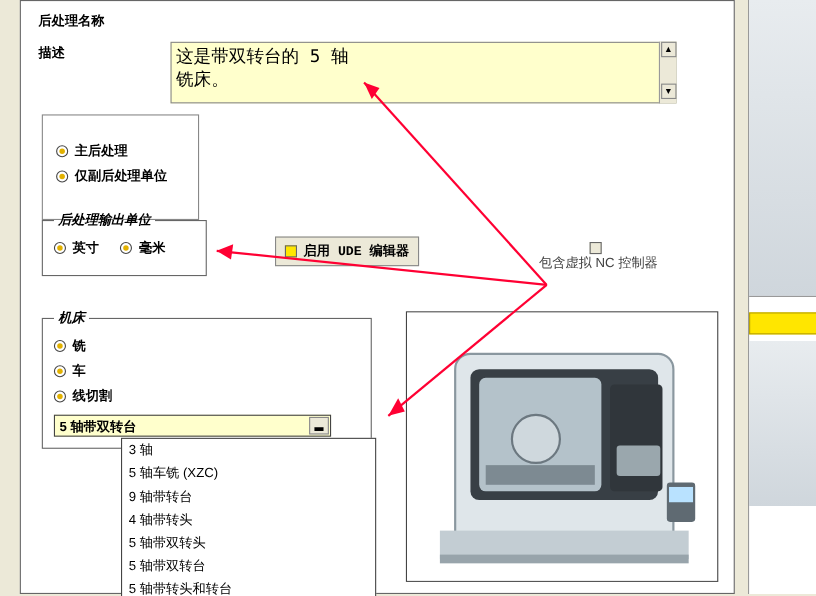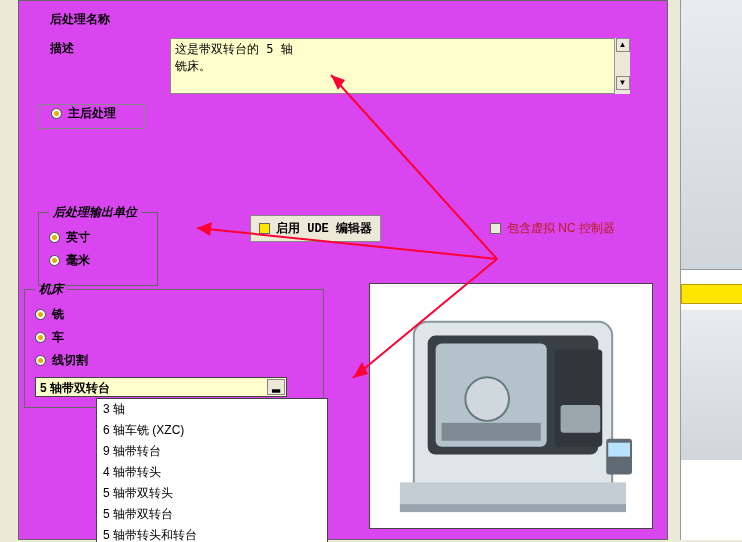--- a/index.html
+++ b/index.html
@@ -12,23 +12,23 @@
     height: 542px;
     position: relative;
     overflow: hidden;
   }
   .main-panel {
     position: absolute;
     left: 18px;
     top: 0;
     width: 650px;
     height: 540px;
-    background: #d946ef;
+    background: #ffffff;
     border: 1px solid #666;
-    padding: 8px 31px;
+    padding: 8px 16px;
   }
   .right-strip {
     position: absolute;
     left: 680px;
     top: 0;
     width: 62px;
     height: 540px;
     background: #fff;
     border-left: 1px solid #999;
   }
@@ -68,21 +68,21 @@
     height: 16px;
     width: 180px;
   }
   .desc-box {
     position: relative;
     width: 460px;
     height: 56px;
     background: #ffffcc;
     border: 1px solid #888;
     font-family: "SimSun", monospace;
-    font-size: 12px;
+    font-size: 16px;
     padding: 2px 4px;
     resize: none;
   }
   .desc-scroll {
     position: absolute;
     right: 0;
     top: 0;
     width: 16px;
     height: 56px;
     background: #ece9d8;
@@ -141,24 +141,24 @@
   }
   .checkbox {
     width: 11px; height: 11px;
     border: 1px solid #666;
     background: #ece9d8;
     display: inline-block;
     margin-right: 6px;
   }
   .checkbox.yellow { background: #ffe600; }
   .bold { font-weight: bold; }
-  .disabled { color: #b91c1c; }
+  .disabled { color: #404040; flex-direction: column; }
   .machine-box {
     position: absolute;
-    left: 24px;
+    left: 38px;
     top: 269px;
     width: 300px;
   }
   .machine-img {
     position: absolute;
     left: 369px;
     top: 283px;
     width: 284px;
     height: 246px;
     background: #fff;
@@ -212,22 +212,22 @@
   .annot {
     position: absolute;
     pointer-events: none;
     z-index: 50;
   }
   .annot line { stroke: #ff0033; stroke-width: 2; }
   .annot polygon { fill: #ff0033; }
   .units-group {
     position: absolute;
     left: 38px;
-    top: 192px;
-    width: 120px;
+    top: 180px;
+    width: 150px;
   }
   .ude-block {
     position: absolute;
     left: 250px;
     top: 215px;
     font-family: Liberation Mono, monospace;
   }
   .ude-frame {
     border: 1px solid #888;
     padding: 4px 8px;
@@ -238,21 +238,21 @@
   .vnc-block {
     position: absolute;
     left: 490px;
     top: 220px;
   }
   .post-type-box {
     position: absolute;
     left: 38px;
     top: 104px;
     border: 1px solid #888;
-    padding: 0 12px;
+    padding: 24px 12px;
   }
 </style>
 </head>
 <body>
 
 <div class="right-strip">
   <div class="img1"></div>
   <div class="yellowbar"></div>
   <div class="img2"></div>
 </div>
@@ -276,20 +276,24 @@
     </div>
   </div>
 
 </div>
 
 <div class="post-type-box">
   <div class="radio-line">
     <span class="radio selected"></span>
     <span class="bold">主后处理</span>
   </div><br>
+  <div class="radio-line">
+    <span class="radio unsel"></span>
+    <span class="bold">仅副后处理单位</span>
+  </div>
 </div>
 
 <fieldset class="units-group">
   <legend>后处理输出单位</legend>
   <div class="radio-line">
     <span class="radio selected"></span>
     <span class="bold">英寸</span>
   </div>
   <div class="radio-line">
     <span class="radio unsel"></span>
@@ -322,21 +326,21 @@
   <div class="radio-line" style="display:flex;">
     <span class="radio unsel"></span>
     <span class="bold">线切割</span>
   </div>
 
   <div class="dropdown">
     <span>5 轴带双转台</span>
     <div class="dd-btn">▂</div>
     <div class="dd-list">
       <div class="dd-item">3 轴</div>
-      <div class="dd-item">6 轴车铣 (XZC)</div>
+      <div class="dd-item">5 轴车铣 (XZC)</div>
       <div class="dd-item">9 轴带转台</div>
       <div class="dd-item">4 轴带转头</div>
       <div class="dd-item">5 轴带双转头</div>
       <div class="dd-item">5 轴带双转台</div>
       <div class="dd-item">5 轴带转头和转台</div>
     </div>
   </div>
 
   <div class="user-btn">
     <span class="radio unsel"></span>

